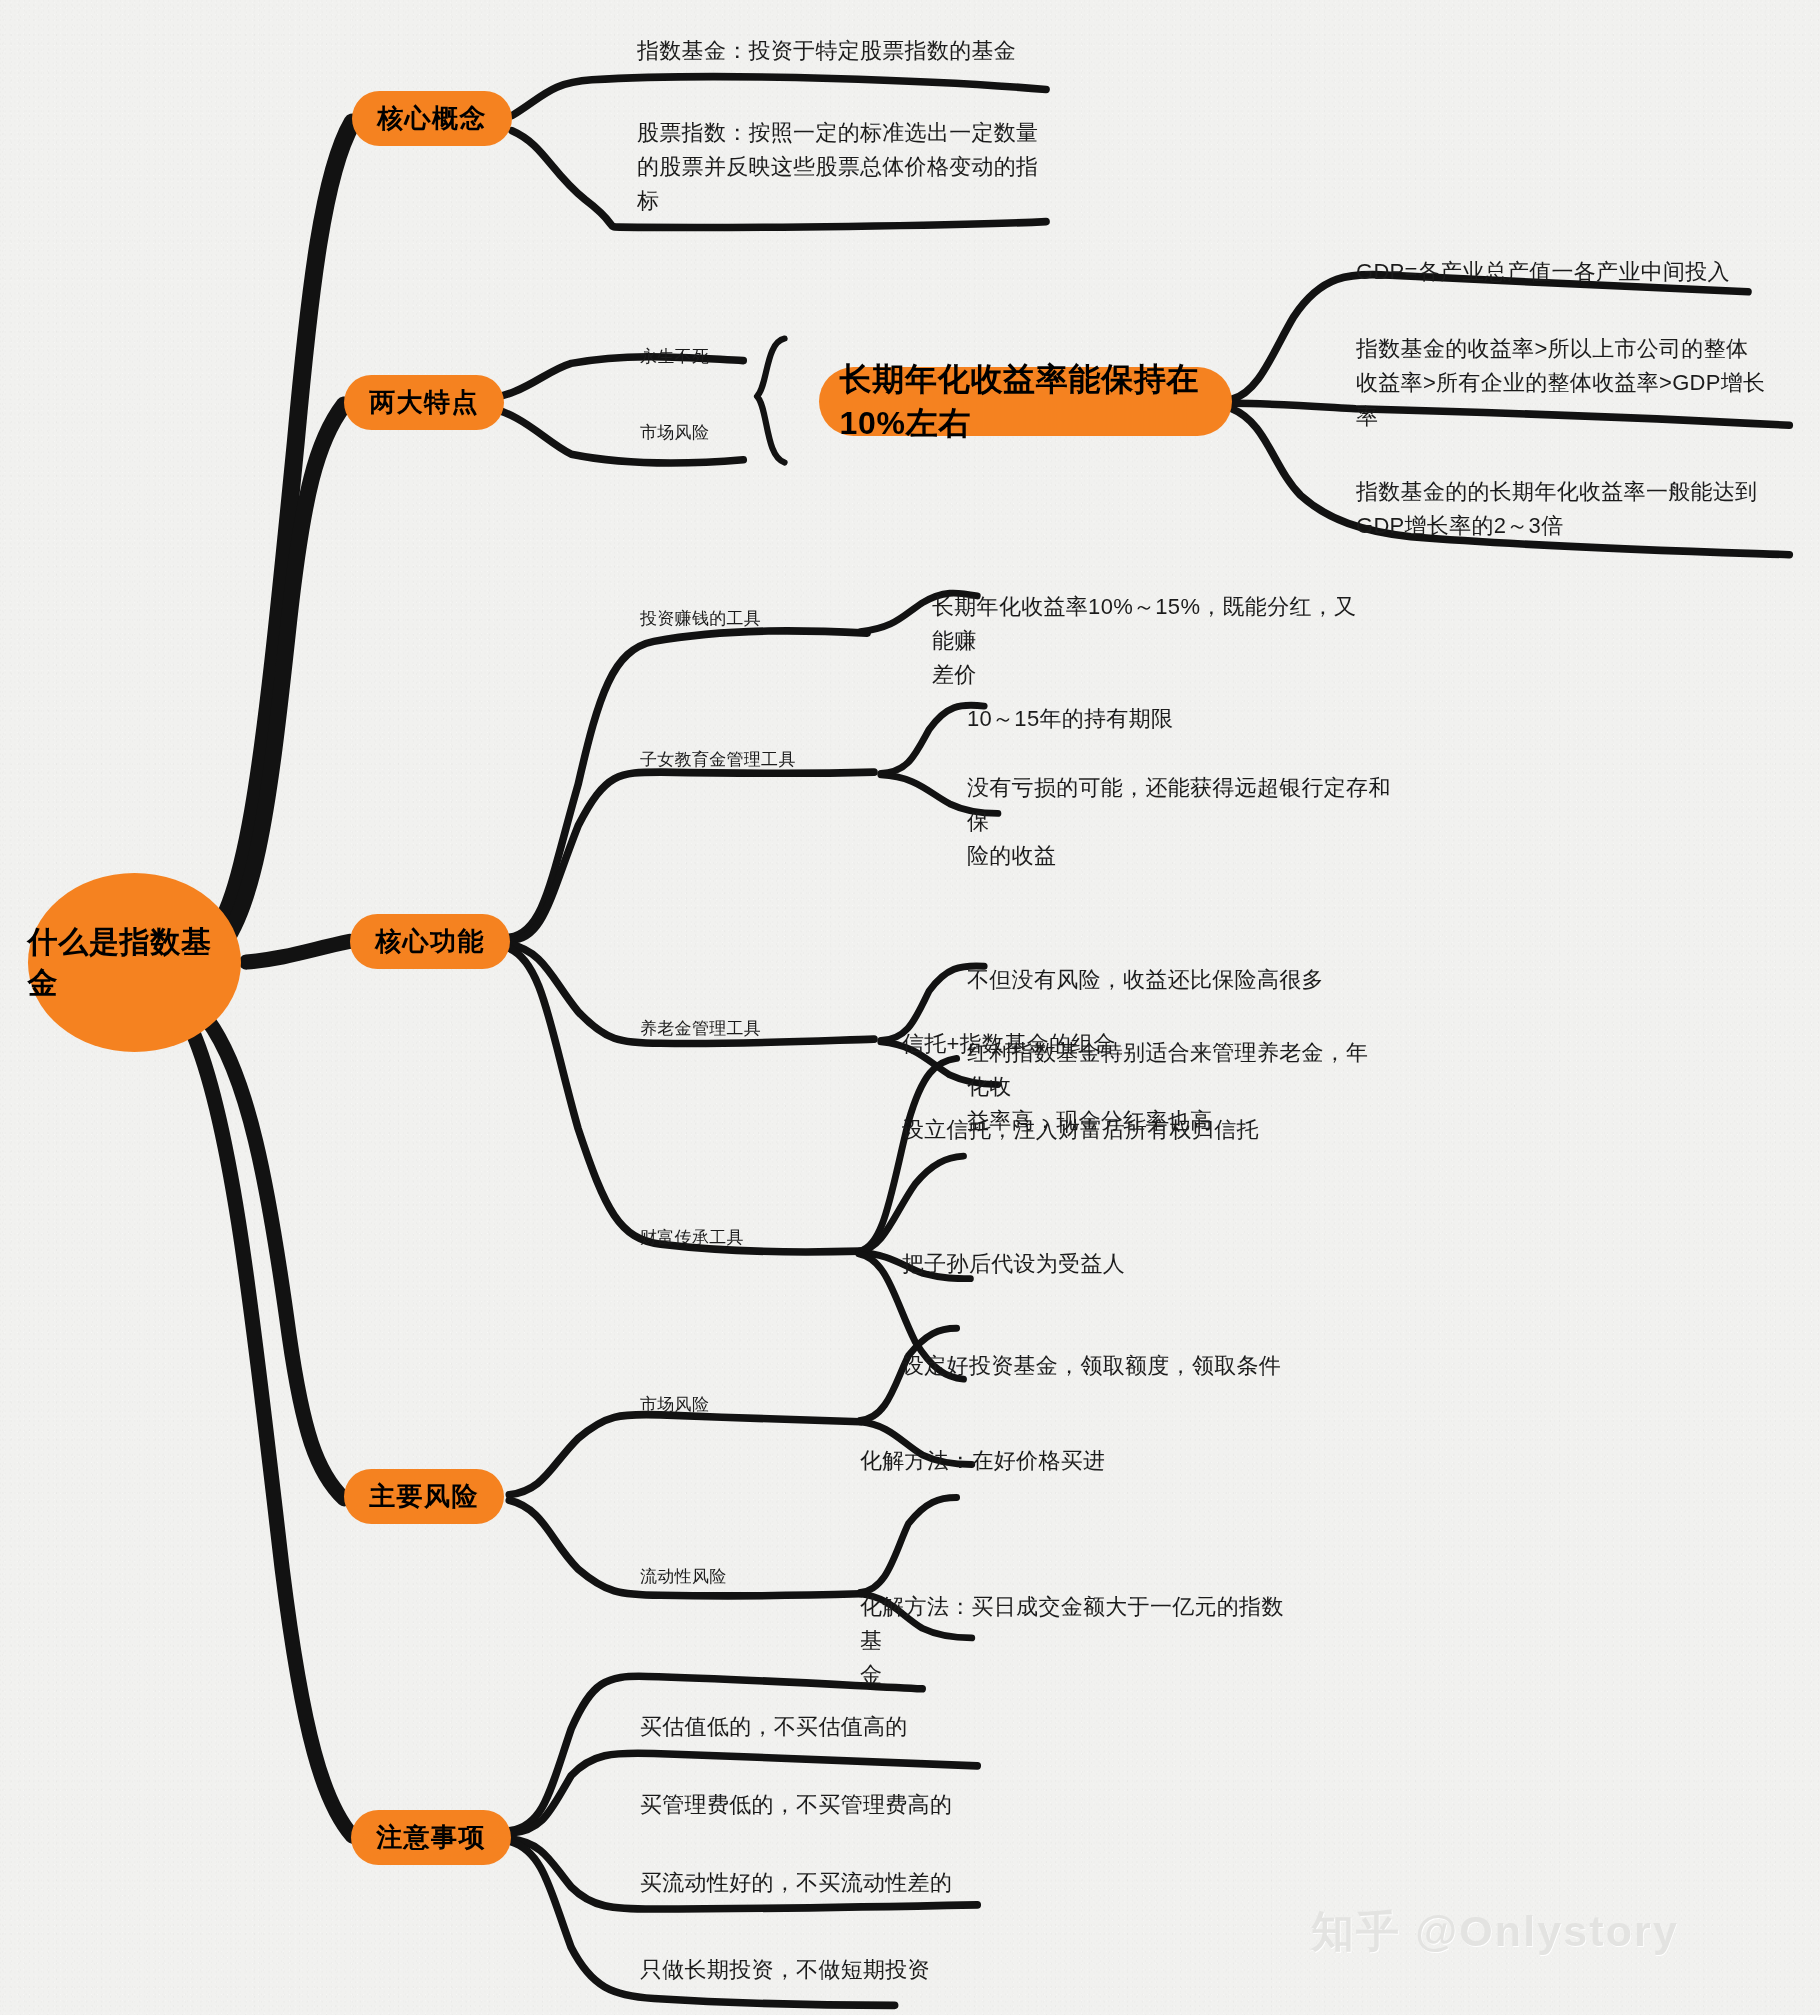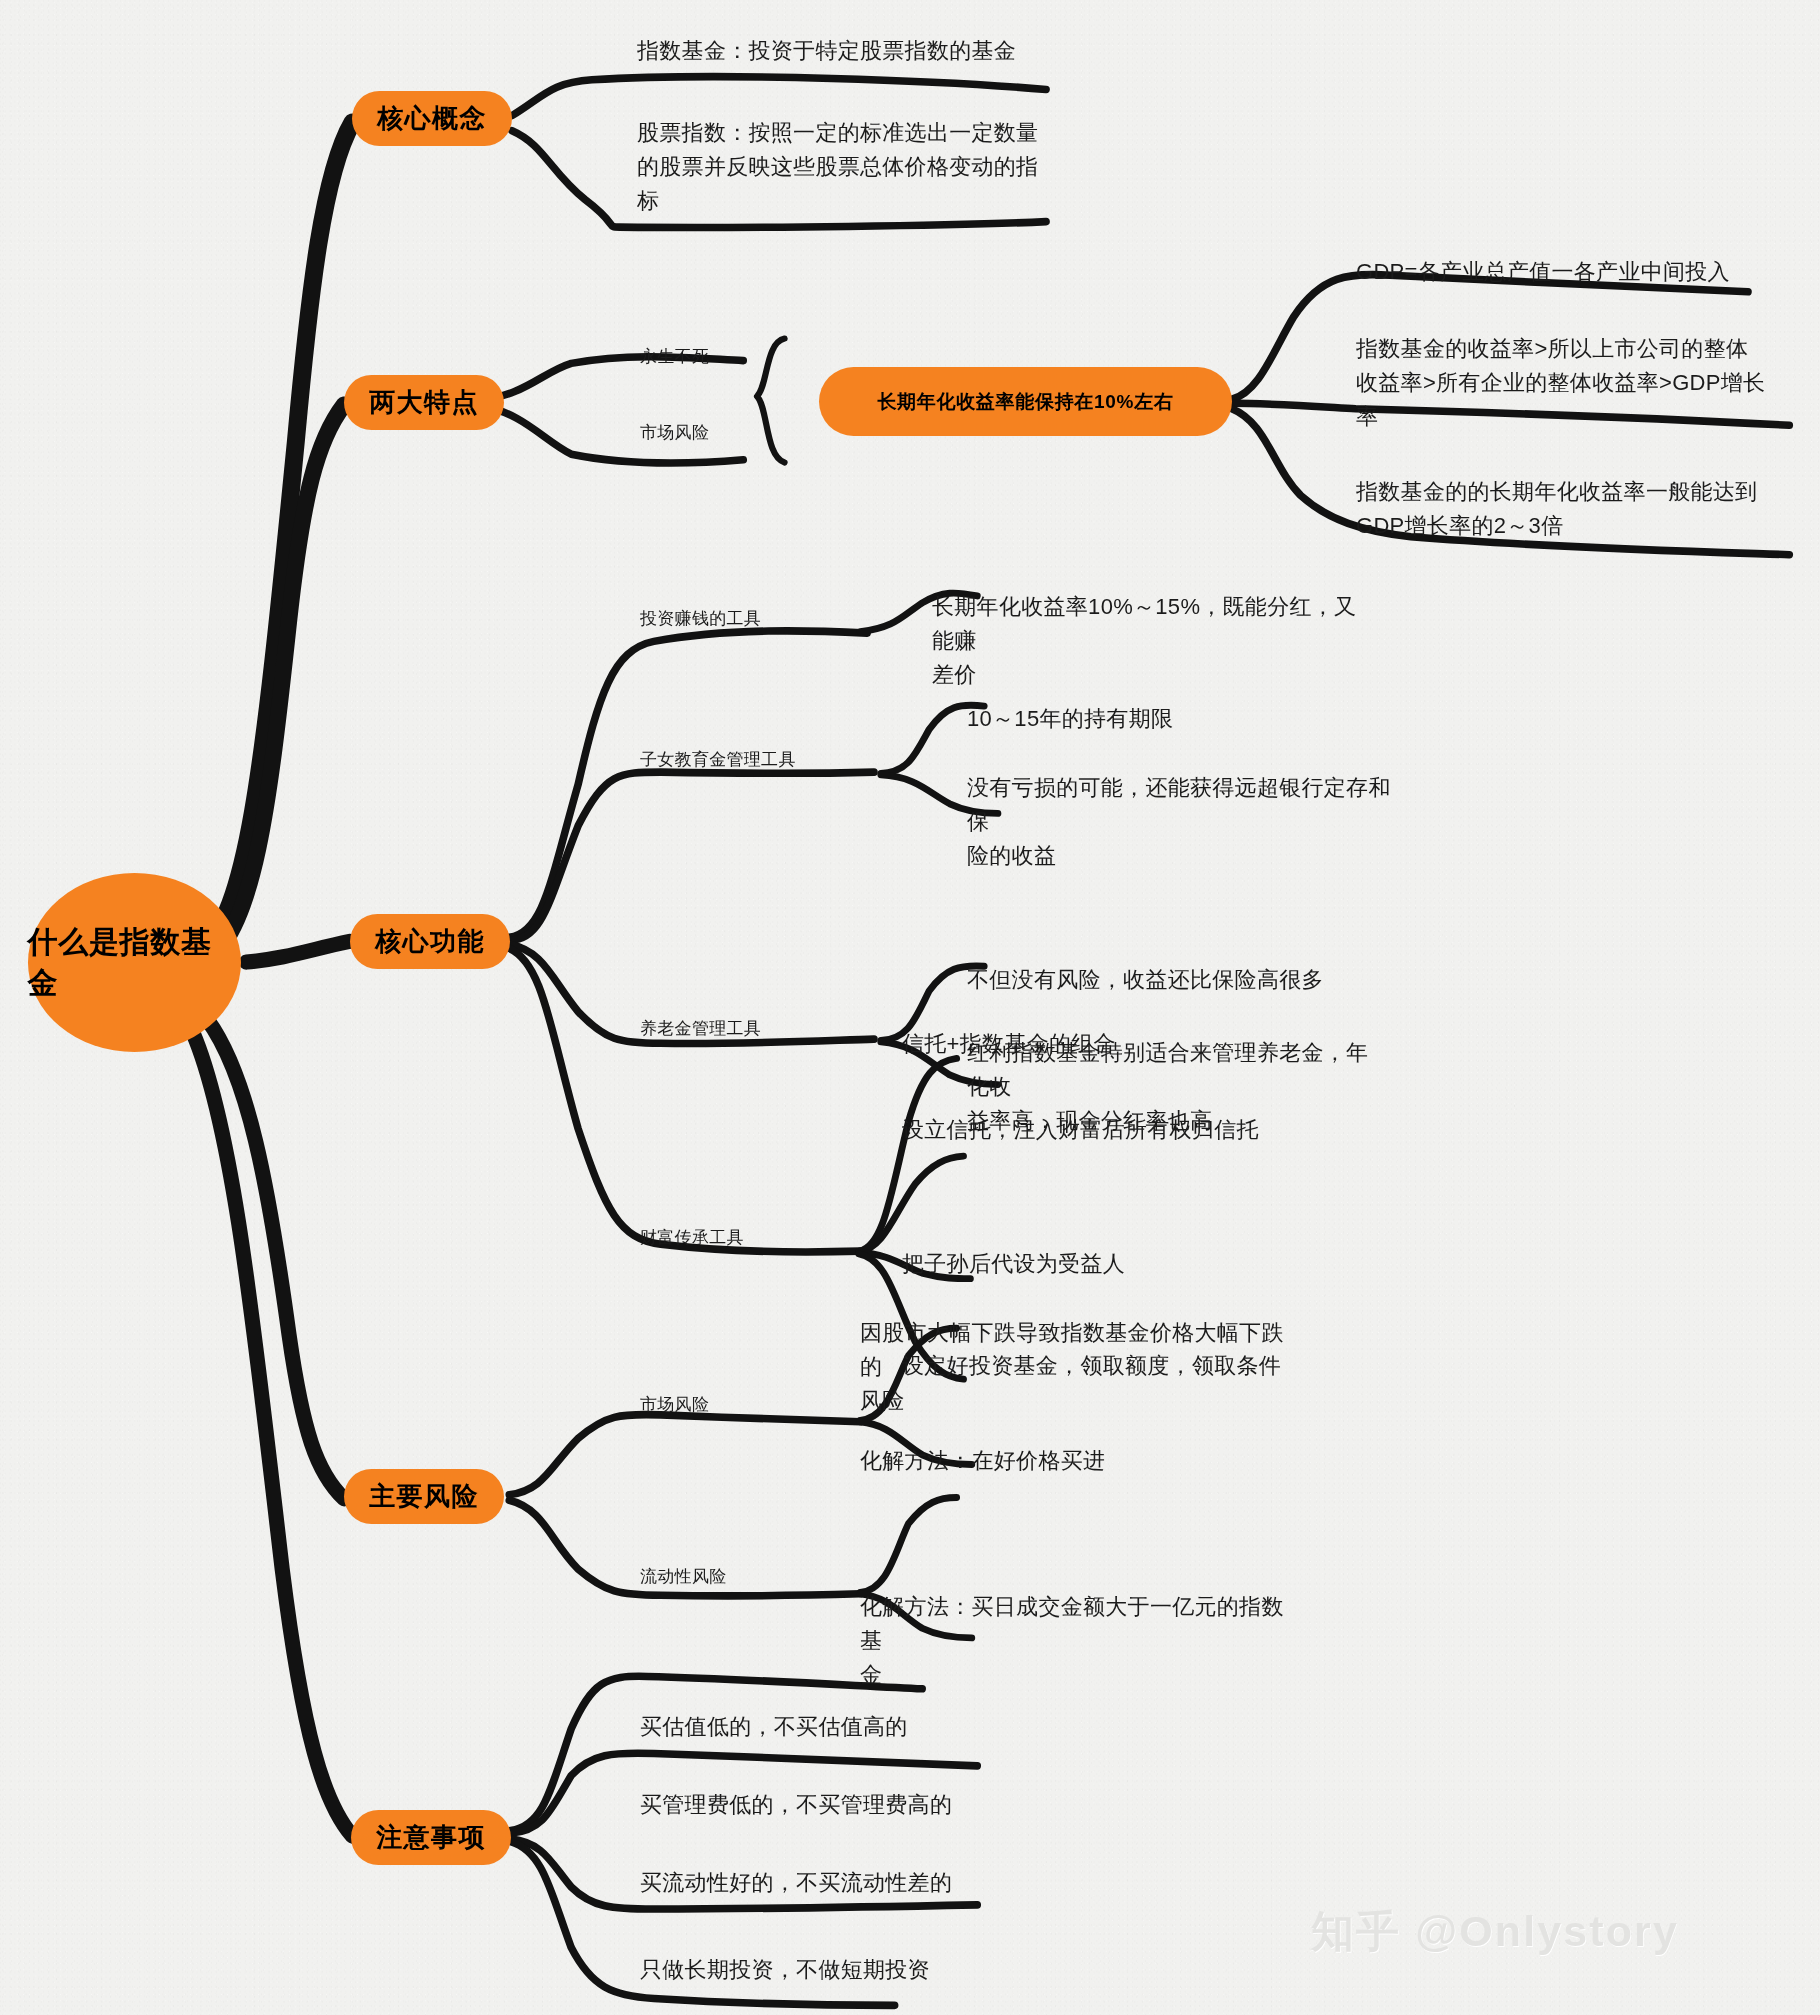--- a/index.html
+++ b/index.html
@@ -49,21 +49,21 @@
     background: #f58220;
     border-radius: 32px;
     font-size: 26px;
     font-weight: 700;
     letter-spacing: 1.4px;
     padding: 0 12.4px;
   }
   .pill-wide {
     background: #f58220;
     border-radius: 41px;
-    font-size: 19px;
+    font-size: 32px;
     font-weight: 700;
     letter-spacing: 0.7px;
     padding: 0 20.6px;
   }
   
   .leaf {
     position: absolute;
     color: #1b1b1b;
     font-size: 22px;
     line-height: 1.55;
@@ -198,22 +198,20 @@
   <div class="leaf" style="left:902px; top:1027px; width:385px;">信托+指数基金的组合</div>
   <div class="leaf" style="left:902px; top:1113px; width:427px;">设立信托，注入财富后所有权归信托</div>
   <div class="leaf" style="left:902px; top:1247px; width:385px;">把子孙后代设为受益人</div>
   <div class="leaf" style="left:902px; top:1349px; width:468px;">设定好投资基金，领取额度，领取条件</div>
 
   <div class="node pill" style="left:344px; top:1469px; width:160px; height:55px;">
     <span>主要风险</span>
   </div>
 
   <div class="leaf l2" style="left:640px; top:1392px; width:193px;">市场风险</div>
-  <div class="leaf" style="left:860px; top:1316px; width:440px;">因股市大幅下跌导致指数基金价格大幅下跌的
-风险</div>
   <div class="leaf" style="left:860px; top:1444px; width:385px;">化解方法：在好价格买进</div>
 
   <div class="leaf l2" style="left:640px; top:1564px; width:206px;">流动性风险</div>
   <div class="leaf" style="left:860px; top:1590px; width:440px;">化解方法：买日成交金额大于一亿元的指数基
 金</div>
 
   <div class="node pill" style="left:351px; top:1810px; width:160px; height:55px;">
     <span>注意事项</span>
   </div>
   <div class="leaf" style="left:640px; top:1710px; width:385px;">买估值低的，不买估值高的</div>

